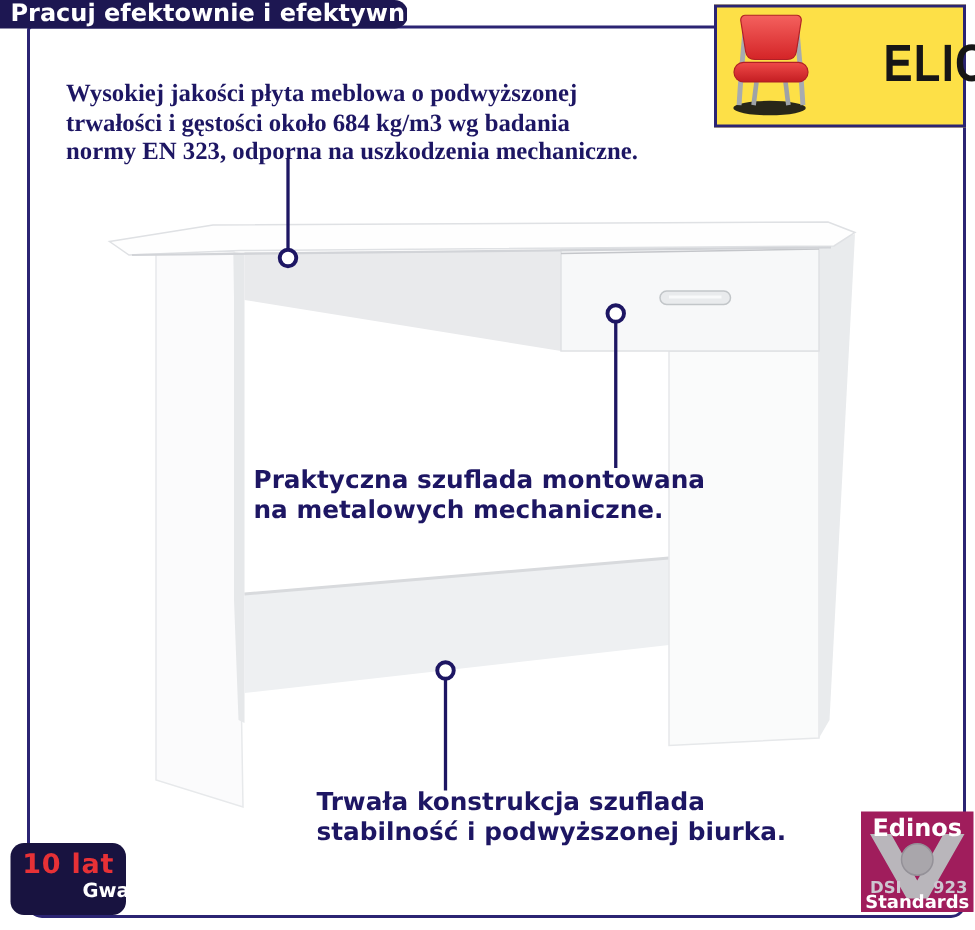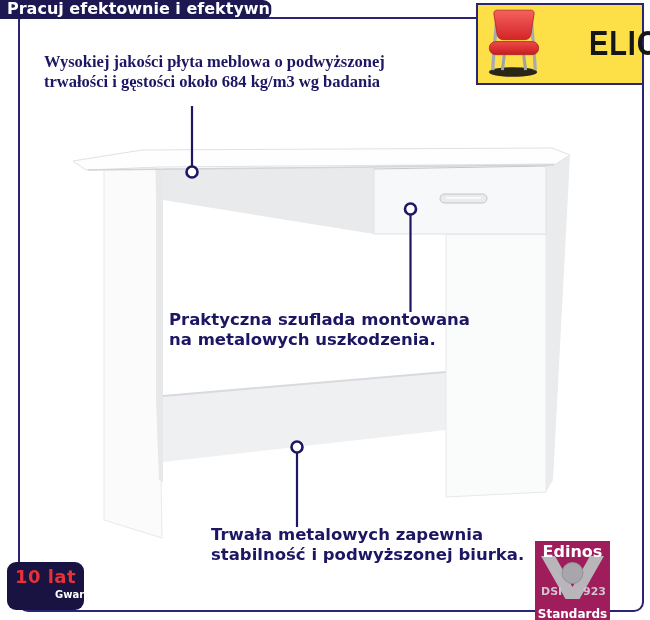--- a/index.html
+++ b/index.html
@@ -34,24 +34,24 @@
   .ann-constr{left:211px;top:525px;}
 
   
   .art{position:absolute;left:0;top:0;z-index:2;}
 
   
   .badge-warranty{position:absolute;left:7px;top:562px;width:77px;height:48px;
                   background:var(--navy_badge);border-radius:9px;text-align:center;z-index:6;}
   .bw1{color:var(--red);font-size:18px;font-weight:bold;line-height:21px;margin-top:4px;
        letter-spacing:.5px;white-space:nowrap;}
-  .bw2{color:#fff;font-size:10px;font-weight:bold;line-height:15px;white-space:nowrap;margin-left:48px;}
+  .bw2{color:#fff;font-size:13px;font-weight:bold;line-height:15px;white-space:nowrap;margin-left:48px;}
 
   
-  .badge-edinos{position:absolute;left:535px;top:541px;width:75px;height:80px;
+  .badge-edinos{position:absolute;left:574px;top:541px;width:75px;height:67px;
                 background:var(--magenta);z-index:6;overflow:hidden;}
   .ed-title{position:absolute;top:1px;left:0;width:100%;text-align:center;color:#fff;
             font-size:16px;font-weight:bold;z-index:2;}
   .ed-mark{position:absolute;left:0;top:0;z-index:1;}
   .ed-dsi{position:absolute;left:6px;top:44px;color:#cdc6d0;font-size:11px;font-weight:bold;z-index:2;}
   .ed-804{position:absolute;right:4px;top:44px;color:#cdc6d0;font-size:11px;font-weight:bold;z-index:2;}
   .ed-std{position:absolute;bottom:0;left:0;width:100%;text-align:center;color:#fff;
           font-size:12px;font-weight:bold;z-index:3;}
 </style>
 </head>
@@ -117,27 +117,28 @@
     <g stroke="#1d1663" stroke-width="2.6" fill="#ffffff">
       <circle cx="192" cy="172" r="5.5"></circle>
       <circle cx="410.5" cy="209" r="5.5"></circle>
       <circle cx="297" cy="447" r="5.5"></circle>
     </g>
   </svg>
 
   <div class="ann ann-top">
     <span>Wysokiej jakości płyta meblowa o podwyższonej</span>
     <span>trwałości i gęstości około 684 kg/m3 wg badania</span>
+    <span>normy EN 323, odporna na uszkodzenia mechaniczne.</span>
   </div>
   <div class="ann ann-drawer">
     <span>Praktyczna szuflada montowana</span>
-    <span>na metalowych uszkodzenia.</span>
+    <span>na metalowych mechaniczne.</span>
   </div>
   <div class="ann ann-constr">
-    <span>Trwała metalowych zapewnia</span>
+    <span>Trwała konstrukcja szuflada</span>
     <span>stabilność i podwyższonej biurka.</span>
   </div>
 
   <div class="badge-warranty">
     <div class="bw1">10 lat</div>
     <div class="bw2">Gwarancji</div>
   </div>
 
   <div class="badge-edinos">
     <svg class="ed-mark" width="75" height="70" viewBox="0 0 75 70">

